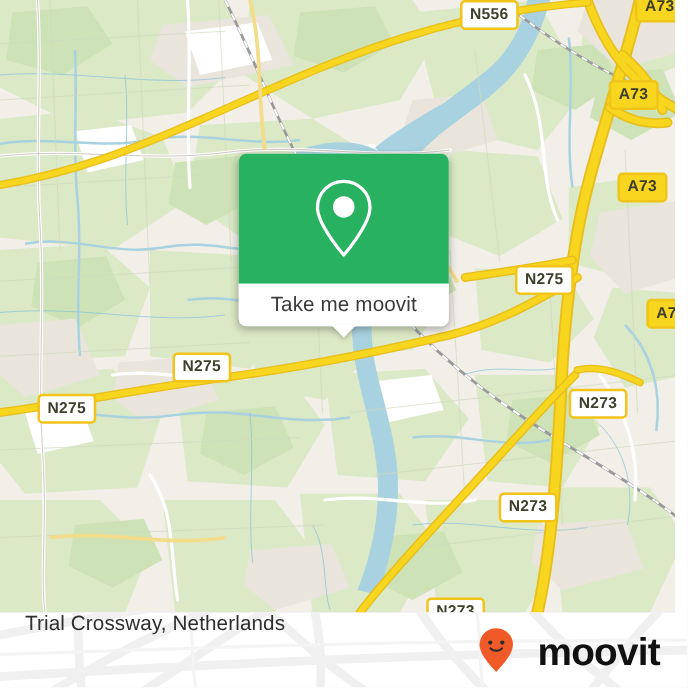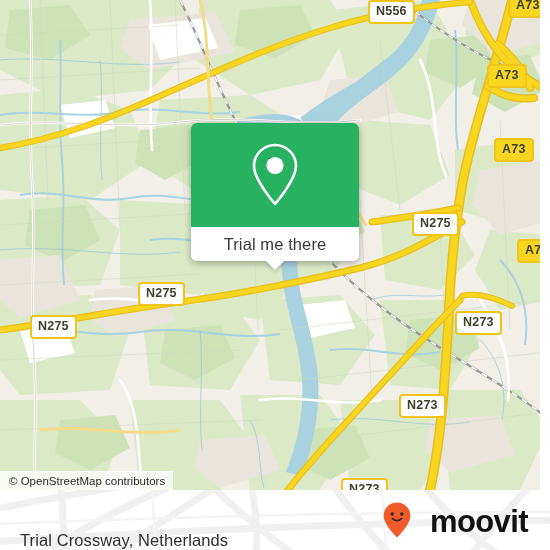--- a/index.html
+++ b/index.html
@@ -109,21 +109,21 @@
     position: absolute;
     left: 0; top: 490px;
     width: 550px; height: 60px;
     background: #ffffff;
     overflow: hidden;
   }
   #footer-watermark { position: absolute; left: 0; top: 0; opacity: 1; }
   #footer-title {
     position: absolute;
     left: 20px; top: 0; height: 60px;
-    display: flex; align-items: flex-end;
+    display: flex; align-items: flex-start;
     font-size: 16.5px;
     color: #2e2e2e;
     letter-spacing: 0.1px;
     white-space: nowrap;
   }
   #brand {
     position: absolute;
     right: 22px; top: 0; height: 60px;
     display: flex; align-items: center; gap: 18px;
   }
@@ -388,28 +388,25 @@
     <div class="shield white" style="left:341px; top:478px;">N273</div>
 
     <div id="popup">
       <div id="popup-top">
         <svg width="52" height="66" viewBox="0 0 52 66">
           <path d="M26 3 C14.4 3 5 12.4 5 24 C5 38 26 62 26 62 C26 62 47 38 47 24 C47 12.4 37.6 3 26 3 Z" fill="none" stroke="#ffffff" stroke-width="2.6" stroke-linejoin="round"></path>
           <circle cx="26" cy="23.5" r="8.6" fill="#ffffff"></circle>
         </svg>
       </div>
       <div id="popup-bottom">
-        <span id="popup-label">Trial me there</span>
+        <span id="popup-label">Take me moovit</span>
       </div>
       <div id="popup-tail"></div>
     </div>
 
-    <div id="attribution">
-      <span>© OpenStreetMap contributors</span>
-    </div>
   </div>
 
   <div id="footer">
     <svg id="footer-watermark" width="550" height="60" viewBox="0 0 550 60">
       <rect x="0" y="0" width="550" height="60" fill="#ffffff"></rect>
       <g stroke="#f0f0f0" stroke-width="7" fill="none" stroke-linecap="round">
         <path d="M-10,20 C60,6 120,-4 190,-14"></path>
         <path d="M40,64 C90,34 140,8 196,-14"></path>
         <path d="M110,66 C150,40 188,14 230,-12"></path>
         <path d="M206,-10 C236,20 266,46 300,68"></path>

